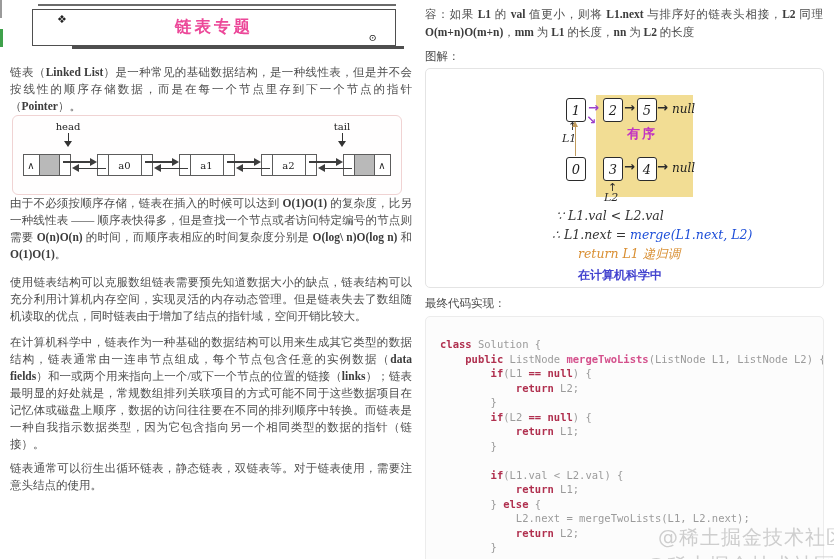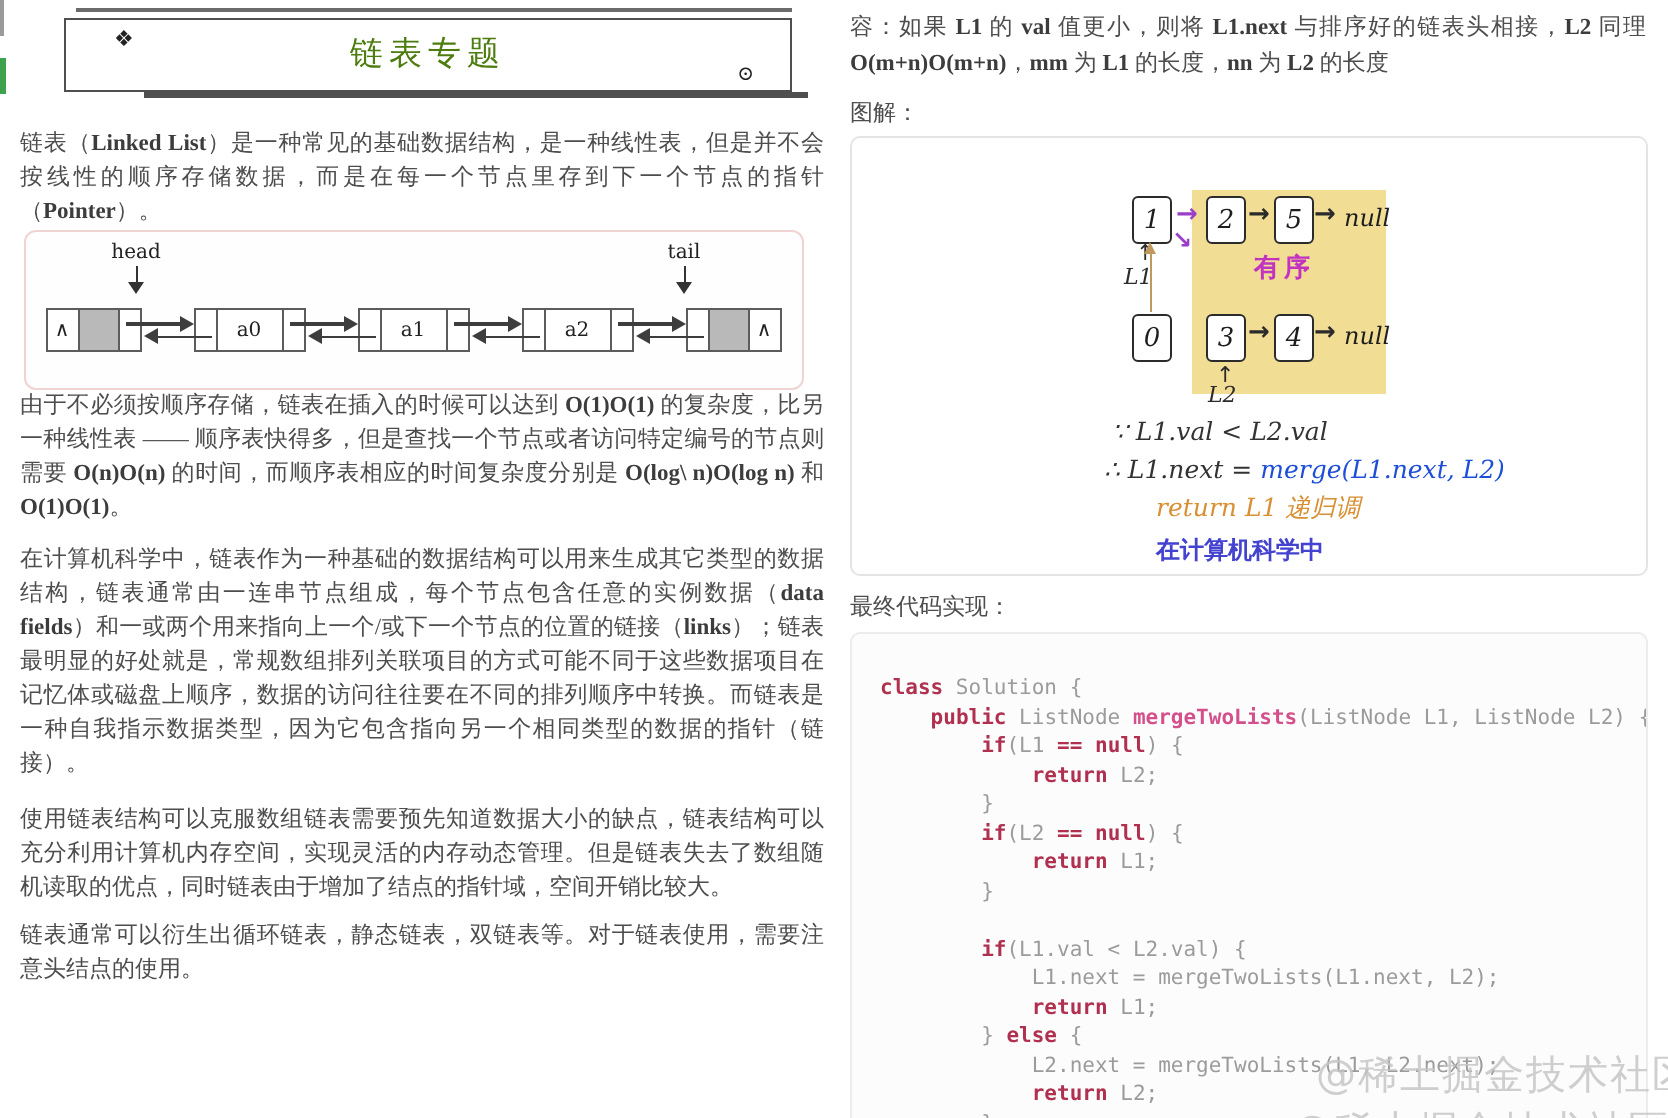--- a/index.html
+++ b/index.html
@@ -9,21 +9,21 @@
 
   
   .edge-strip{position:absolute;left:0;top:0;width:3px;height:559px;}
   .edge-gray{position:absolute;left:0;top:0;width:2px;height:18px;background:#9a9a9a;}
   .edge-green{position:absolute;left:0;top:29px;width:3px;height:18px;background:#3fa14b;}
 
   
   .col-left{position:absolute;left:10px;top:0;width:404px;}
   .title-topline{position:absolute;left:28px;top:4px;width:358px;height:2px;background:#6b6b6b;}
   .title-box{position:absolute;left:22px;top:9px;width:362px;height:35px;border:1.5px solid #4f4f4f;background:#fff;}
-  .title-text{position:absolute;left:0;right:0;top:6px;text-align:center;font-size:16.5px;font-weight:normal;color:#4d7c0f;letter-spacing:3px;}
+  .title-text{position:absolute;left:0;right:0;top:6px;text-align:center;font-size:16.5px;font-weight:bold;color:#ec4899;letter-spacing:3px;}
   .title-handle{position:absolute;left:24px;top:3px;font-size:11px;color:#222;cursor:move;}
   .title-anchor{position:absolute;right:18px;bottom:2px;font-size:10px;color:#222;}
   .title-underline{position:absolute;left:62px;top:46px;width:332px;height:2.5px;background:#4f4f4f;}
 
   .lflow{position:absolute;left:0;top:50px;width:402px;}
   .para{font-size:11.5px;line-height:17px;text-align:justify;color:#4d4d4d;}
   .sg-b{font-weight:bold;color:#3c3c3c;}
   .p1{margin-top:14px;}
   .p2{}
   .p3{margin-top:11px;}
@@ -144,22 +144,22 @@
               <div class="arr arr-r"></div>
               <div class="arr arr-l"></div>
             </div>
           <div class="cell c-sm"></div>
           <div class="cell c-ptr"></div>
           <div class="cell c-nil">∧</div>
         </div>
       </div>
 
       <div class="para p2"><span>由于不必须按顺序存储，链表在插入的时候可以达到 </span><span class="sg-b">O(1)O(1)</span><span> 的复杂度，比另一种线性表 —— 顺序表快得多，但是查找一个节点或者访问特定编号的节点则需要 </span><span class="sg-b">O(n)O(n)</span><span> 的时间，而顺序表相应的时间复杂度分别是 </span><span class="sg-b">O(log\ n)O(log n)</span><span> 和 </span><span class="sg-b">O(1)O(1)</span><span>。</span></div>
+      <div class="para p3"><span>使用链表结构可以克服数组链表需要预先知道数据大小的缺点，链表结构可以充分利用计算机内存空间，实现灵活的内存动态管理。但是链表失去了数组随机读取的优点，同时链表由于增加了结点的指针域，空间开销比较大。</span></div>
       <div class="para p4"><span>在计算机科学中，链表作为一种基础的数据结构可以用来生成其它类型的数据结构，链表通常由一连串节点组成，每个节点包含任意的实例数据（</span><span class="sg-b">data fields</span><span>）和一或两个用来指向上一个/或下一个节点的位置的链接（</span><span class="sg-b">links</span><span>）；链表最明显的好处就是，常规数组排列关联项目的方式可能不同于这些数据项目在记忆体或磁盘上顺序，数据的访问往往要在不同的排列顺序中转换。而链表是一种自我指示数据类型，因为它包含指向另一个相同类型的数据的指针（链接）。</span></div>
-      <div class="para p3"><span>使用链表结构可以克服数组链表需要预先知道数据大小的缺点，链表结构可以充分利用计算机内存空间，实现灵活的内存动态管理。但是链表失去了数组随机读取的优点，同时链表由于增加了结点的指针域，空间开销比较大。</span></div>
       <div class="para p6"><span>链表通常可以衍生出循环链表，静态链表，双链表等。对于链表使用，需要注意头结点的使用。</span></div>
 
     </div>
   </div>
 
   <div class="col-right">
     <div class="r-intro"><span>容：如果 </span><span class="sg-b">L1</span><span> 的 </span><span class="sg-b">val</span><span> 值更小，则将 </span><span class="sg-b">L1.next</span><span> 与排序好的链表头相接，</span><span class="sg-b">L2</span><span> 同理 </span><span class="sg-b">O(m+n)O(m+n)</span><span>，</span><span class="sg-b">mm</span><span> 为 </span><span class="sg-b">L1</span><span> 的长度，</span><span class="sg-b">nn</span><span> 为 </span><span class="sg-b">L2</span><span> 的长度</span></div>
     <div class="r-figlabel">图解：</div>
 
     <div class="fig-box">
@@ -200,21 +200,20 @@
         <div class="code-line"><span class="tok-k">class</span><span> Solution {</span></div>
         <div class="code-line"><span>    </span><span class="tok-k">public</span><span> ListNode </span><span class="tok-f">mergeTwoLists</span><span>(ListNode L1, ListNode L2) {</span></div>
         <div class="code-line"><span>        </span><span class="tok-k">if</span><span>(L1 </span><span class="tok-k">==</span><span> </span><span class="tok-k">null</span><span>) {</span></div>
         <div class="code-line"><span>            </span><span class="tok-k">return</span><span> L2;</span></div>
         <div class="code-line"><span>        }</span></div>
         <div class="code-line"><span>        </span><span class="tok-k">if</span><span>(L2 </span><span class="tok-k">==</span><span> </span><span class="tok-k">null</span><span>) {</span></div>
         <div class="code-line"><span>            </span><span class="tok-k">return</span><span> L1;</span></div>
         <div class="code-line"><span>        }</span></div>
         <div class="code-line">&nbsp;</div>
         <div class="code-line"><span>        </span><span class="tok-k">if</span><span>(L1.val &lt; L2.val) {</span></div>
-        <div class="code-line"><span>            L1.next = mergeTwoLists(L1.next, L2);</span></div>
         <div class="code-line"><span>            </span><span class="tok-k">return</span><span> L1;</span></div>
         <div class="code-line"><span>        } </span><span class="tok-k">else</span><span> {</span></div>
         <div class="code-line"><span>            L2.next = mergeTwoLists(L1, L2.next);</span></div>
         <div class="code-line"><span>            </span><span class="tok-k">return</span><span> L2;</span></div>
         <div class="code-line"><span>        }</span></div>
       </div>
   </div>
 
   <div class="watermark wm1">@稀土掘金技术社区</div>
   <div class="watermark wm2">@稀土掘金技术社区</div>

